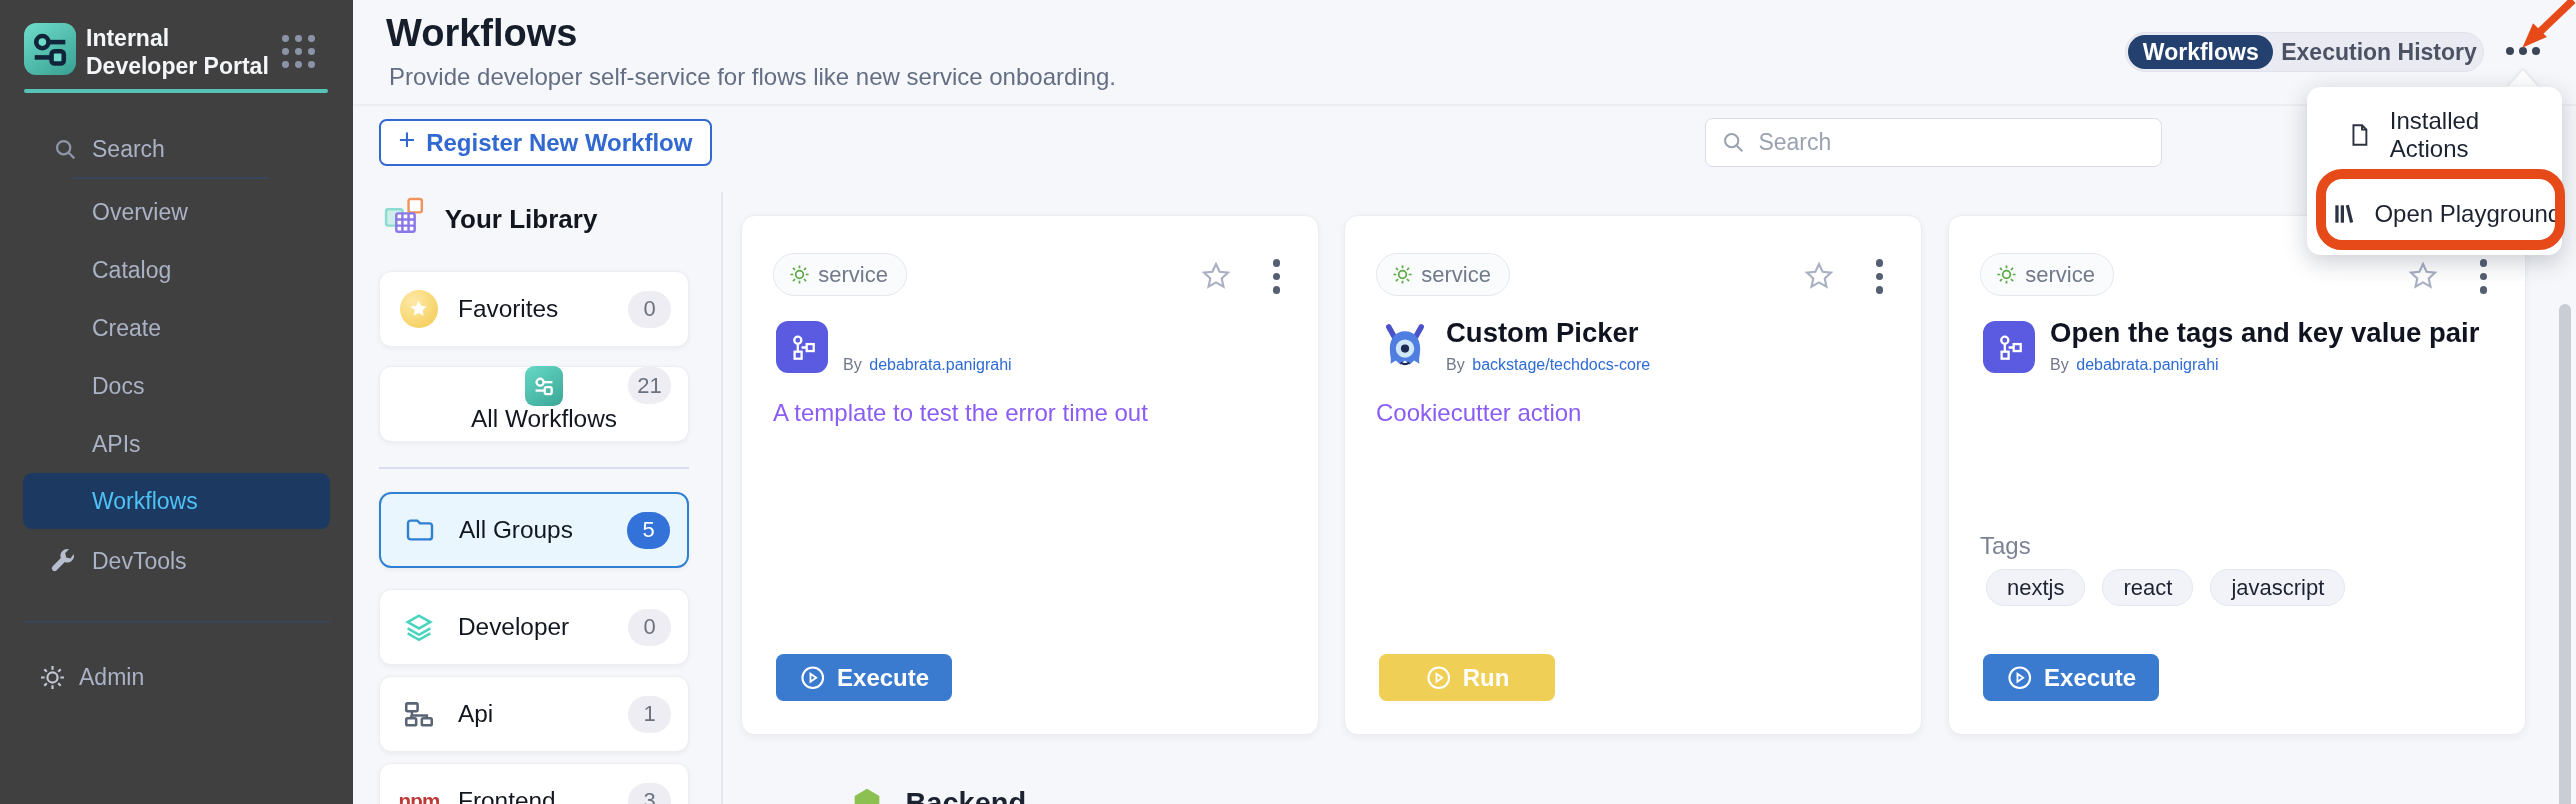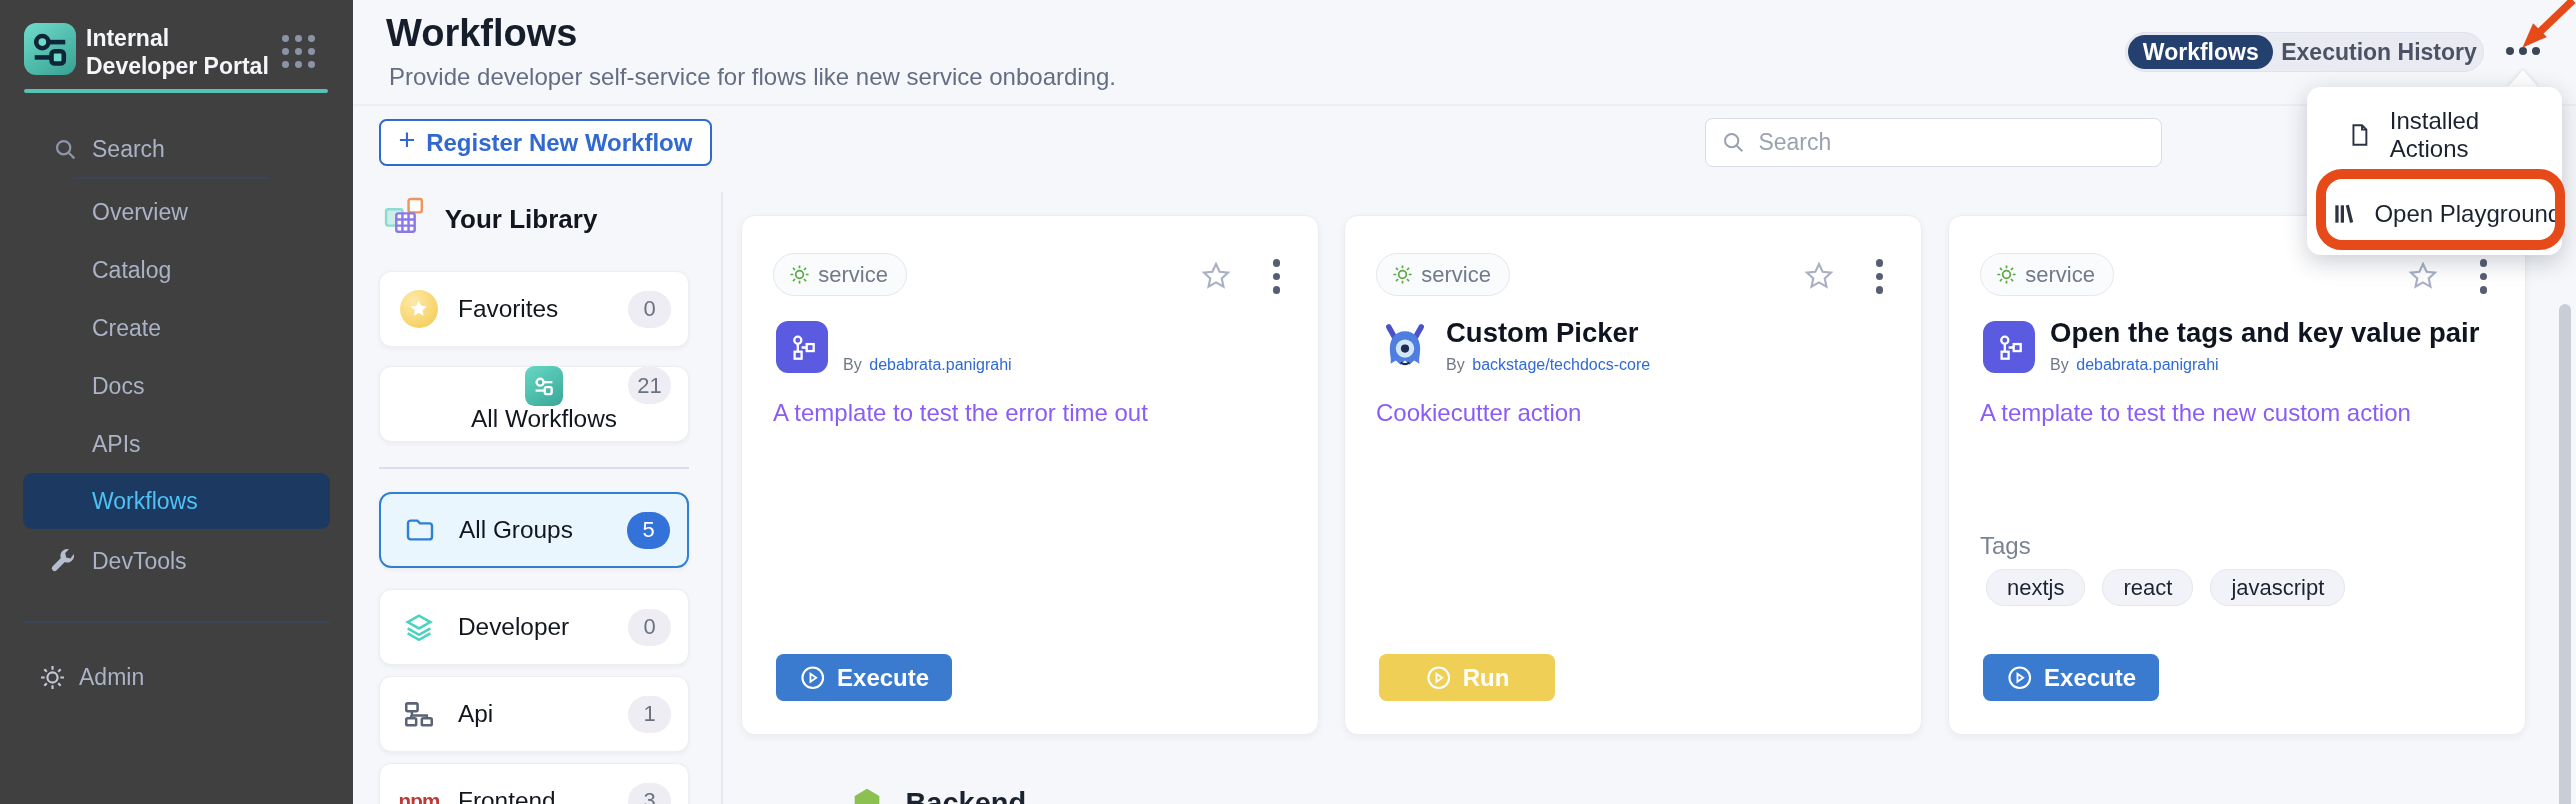--- a/index.html
+++ b/index.html
@@ -395,21 +395,20 @@
           <g stroke="#fff" stroke-width="1.8" fill="none">
         <circle cx="8.5" cy="6.5" r="2.8"></circle>
             <rect x="6" y="15.5" width="5.5" height="5.5"></rect>
             <rect x="15.5" y="9.5" width="5.5" height="5.5"></rect>
         <path d="M8.5 9.3v6.2M11.5 12.2h4"></path>
           </g>
       </svg>
     </div>
     <div class="wtitle">Open the tags and key value pair</div>
     <div class="wby"><span>By</span><a href="#">debabrata.panigrahi</a></div>
-    <div class="wdesc">A template to test the new custom action</div>
     <div class="tags-lbl">Tags</div>
     <div class="tagrow">
       <span class="tag">nextjs</span>
       <span class="tag">react</span>
       <span class="tag">javascript</span>
     </div>
     <button class="actbtn">
       <svg width="27.5" height="27.5" viewBox="0 0 24 24">
         <circle cx="12" cy="12" r="9" fill="none" stroke="#fff" stroke-width="1.8"></circle>
           <path d="M10 8.5l5 3.5-5 3.5z" fill="none" stroke="#fff" stroke-width="1.6"></path>

